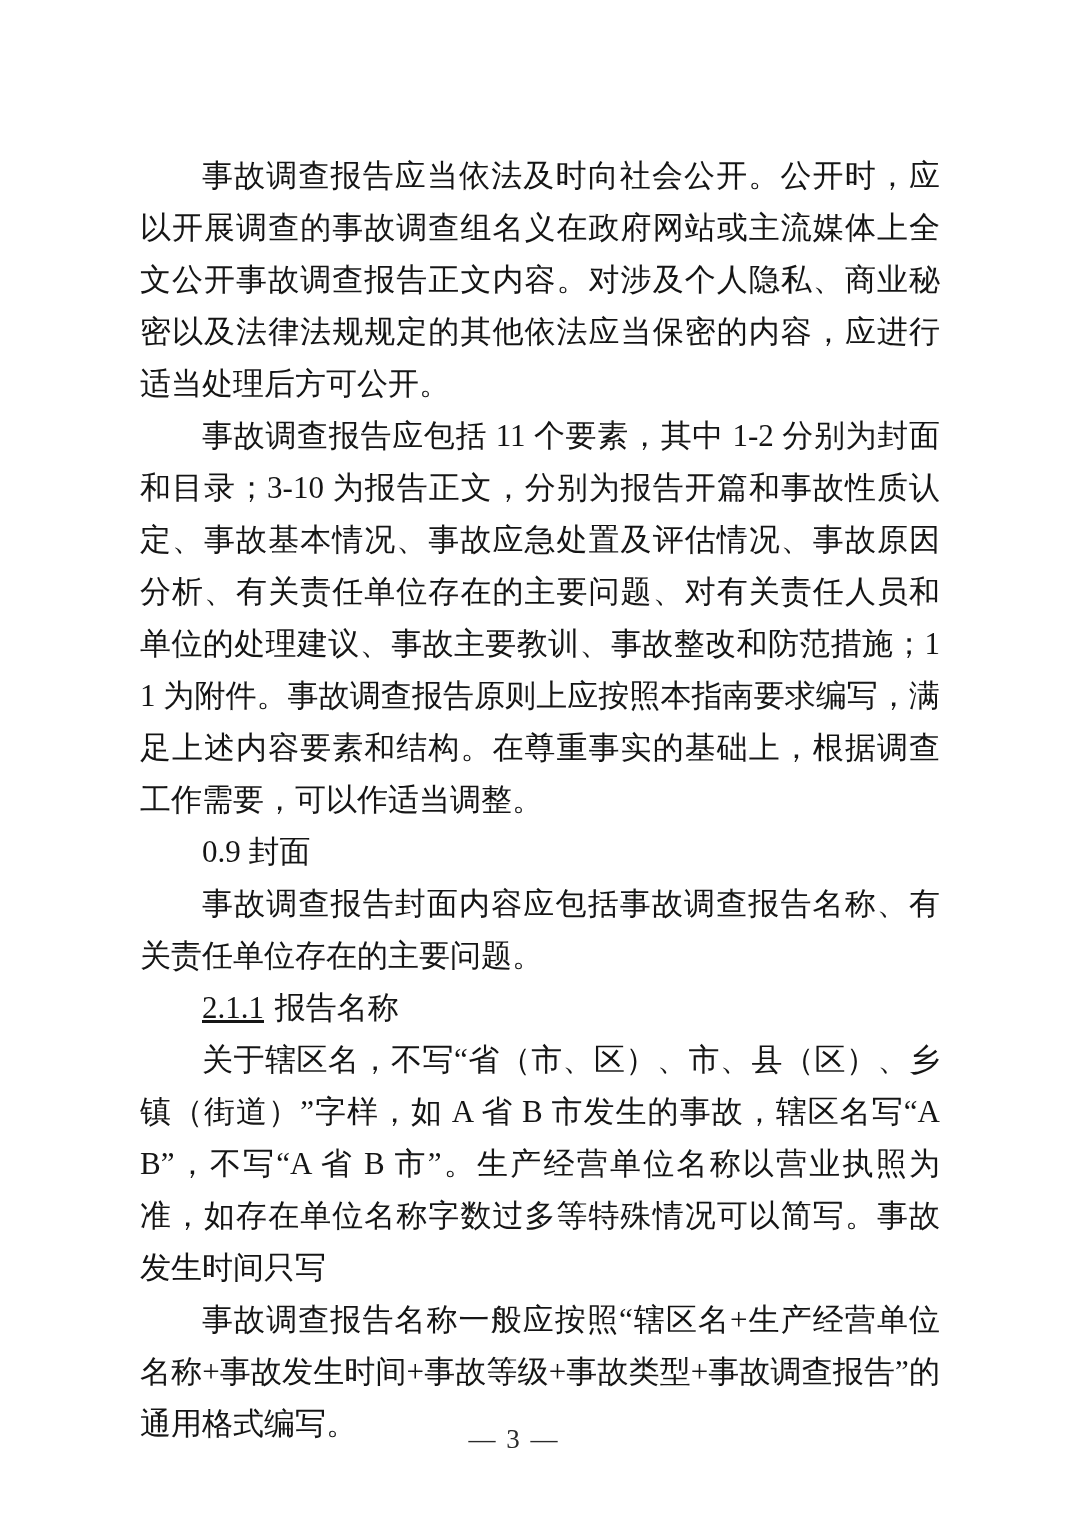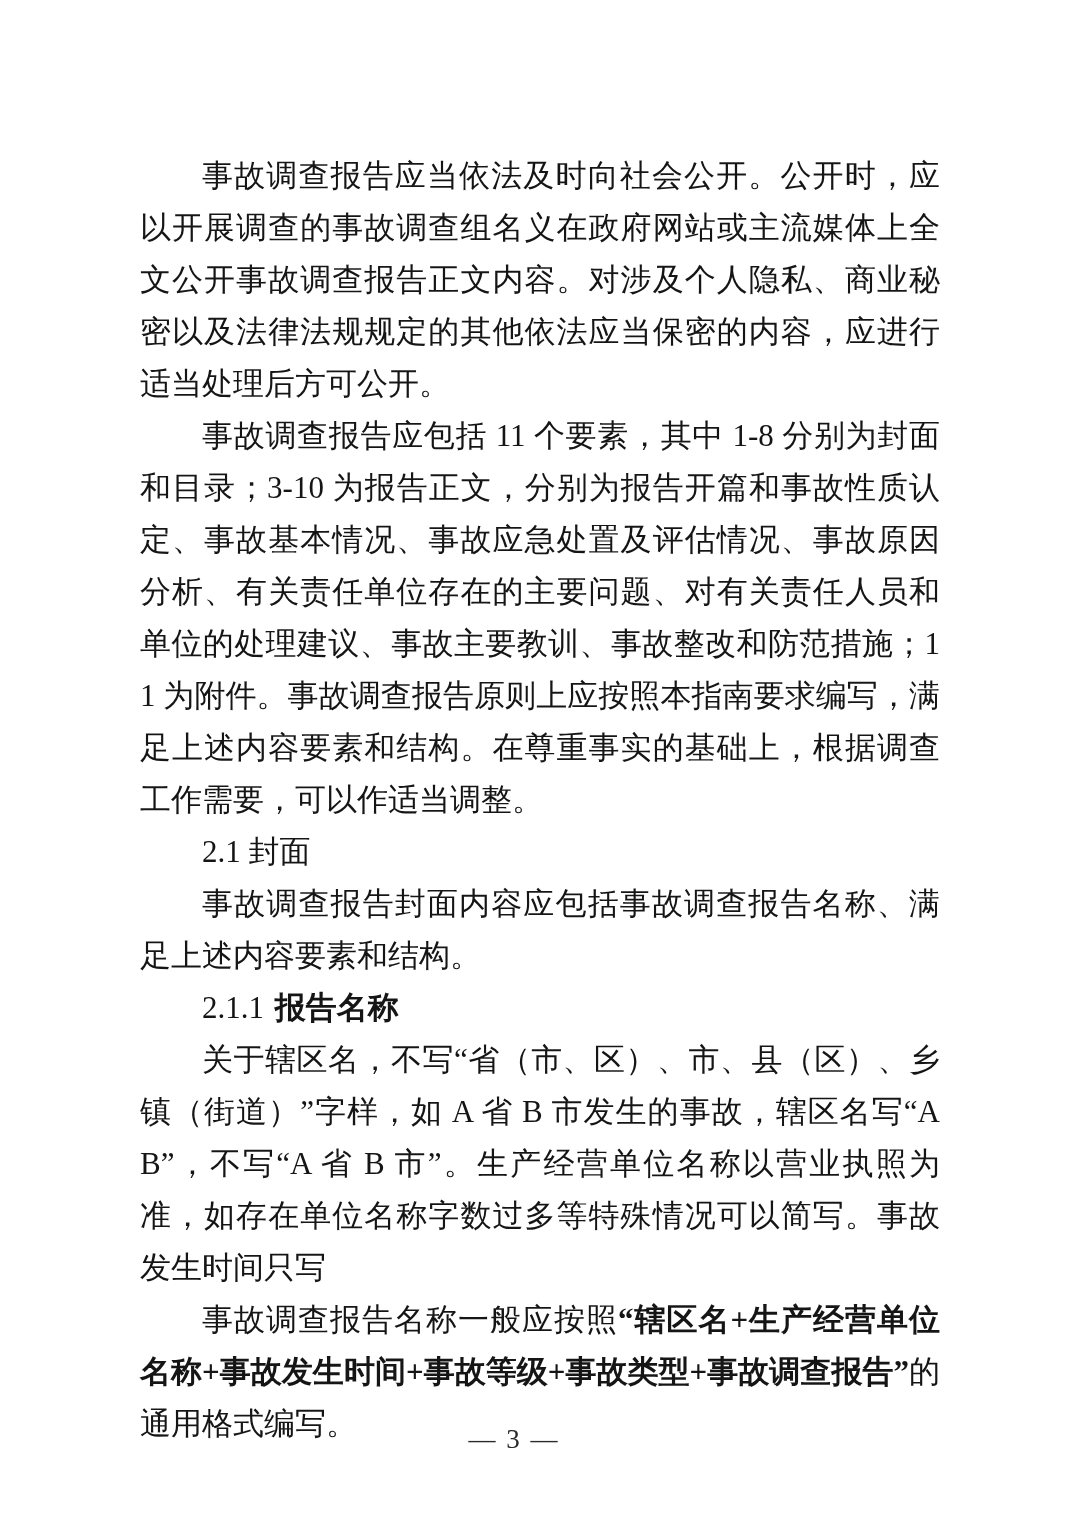--- a/index.html
+++ b/index.html
@@ -27,23 +27,24 @@
     color: #151515;
     text-align: justify;
     text-indent: 2em;
     word-break: break-all;
   }
   .heading {
     text-align: left;
   }
   .h-num {
     margin-right: 0.35em;
+    text-decoration: underline;
   }
   .bold {
-    font-weight: 700;
+    font-weight: 400;
   }
   .footer {
     position: absolute;
     left: 0;
     bottom: 72px;
     width: 100%;
     text-align: center;
     font-family: "Liberation Serif", serif;
     font-size: 27px;
     color: #2a2a2a;
@@ -52,25 +53,25 @@
 </style>
 </head>
 <body>
 
 <div class="page">
   <div class="content">
 
     <p class="para">事故调查报告应当依法及时向社会公开。公开时，应以开展调查的事故调查组名义在政府网站或主流媒体上全文公开事故调查报告正文内容。对涉及个人隐私、商业秘密以及法律法规规定的其他依法应当保密的内容，应进行适当处理后方可公开。</p>
 
 
-    <p class="para">事故调查报告应包括 11 个要素，其中 1-8 分别为封面和目录；3-10 为报告正文，分别为报告开篇和事故性质认定、事故基本情况、事故应急处置及评估情况、事故原因分析、有关责任单位存在的主要问题、对有关责任人员和单位的处理建议、事故主要教训、事故整改和防范措施；11 为附件。事故调查报告原则上应按照本指南要求编写，满足上述内容要素和结构。在尊重事实的基础上，根据调查工作需要，可以作适当调整。</p>
+    <p class="para">事故调查报告应包括 11 个要素，其中 1-2 分别为封面和目录；3-10 为报告正文，分别为报告开篇和事故性质认定、事故基本情况、事故应急处置及评估情况、事故原因分析、有关责任单位存在的主要问题、对有关责任人员和单位的处理建议、事故主要教训、事故整改和防范措施；11 为附件。事故调查报告原则上应按照本指南要求编写，满足上述内容要素和结构。在尊重事实的基础上，根据调查工作需要，可以作适当调整。</p>
 
-    <p class="para heading">2.1 封面</p>
+    <p class="para heading">0.9 封面</p>
 
-    <p class="para">事故调查报告封面内容应包括事故调查报告名称、满足上述内容要素和结构。</p>
+    <p class="para">事故调查报告封面内容应包括事故调查报告名称、有关责任单位存在的主要问题。</p>
 
     <p class="para heading"><span class="h-num">2.1.1</span><span class="bold">报告名称</span></p>
 
     <p class="para">关于辖区名，不写“省（市、区）、市、县（区）、乡镇（街道）”字样，如 A 省 B 市发生的事故，辖区名写“AB”，不写“A 省 B 市”。生产经营单位名称以营业执照为准，如存在单位名称字数过多等特殊情况可以简写。事故发生时间只写</p>
 
     <p class="para"><span>事故调查报告名称一般应按照</span><span class="bold">“辖区名+生产经营单位名称+事故发生时间+事故等级+事故类型+事故调查报告”</span><span>的通用格式编写。</span></p>
 
   </div>
 
   <div class="footer">— 3 —</div>

